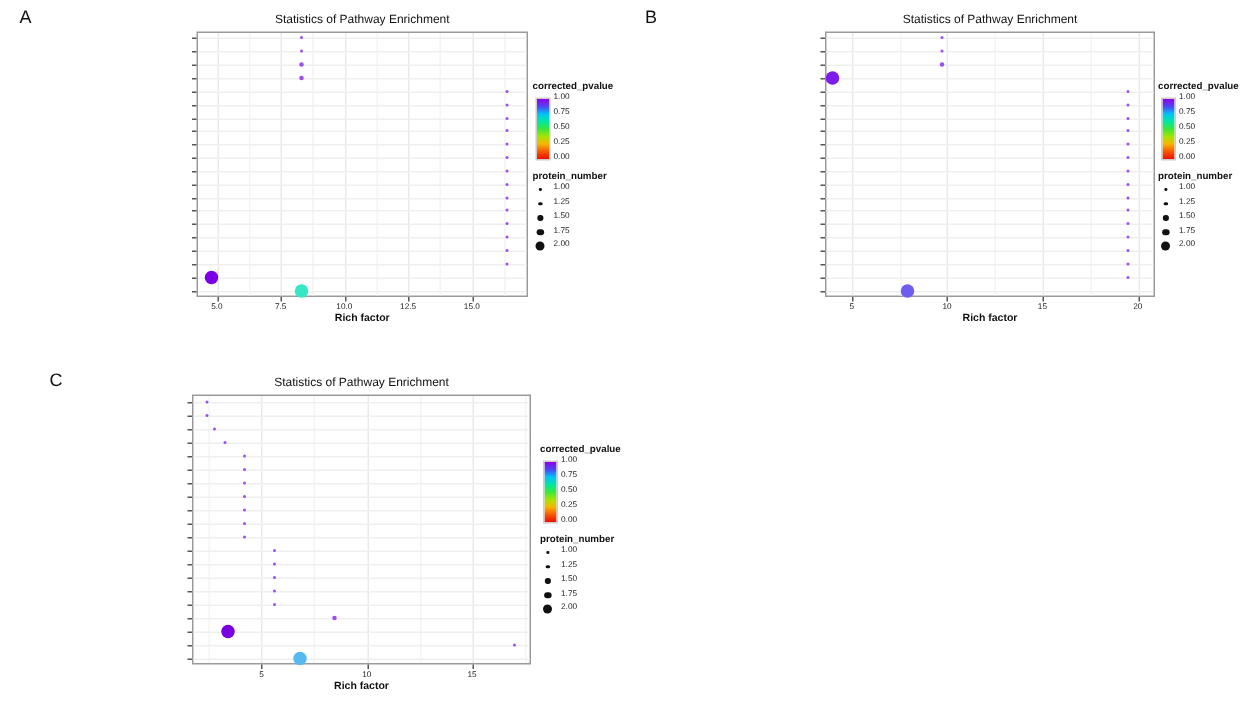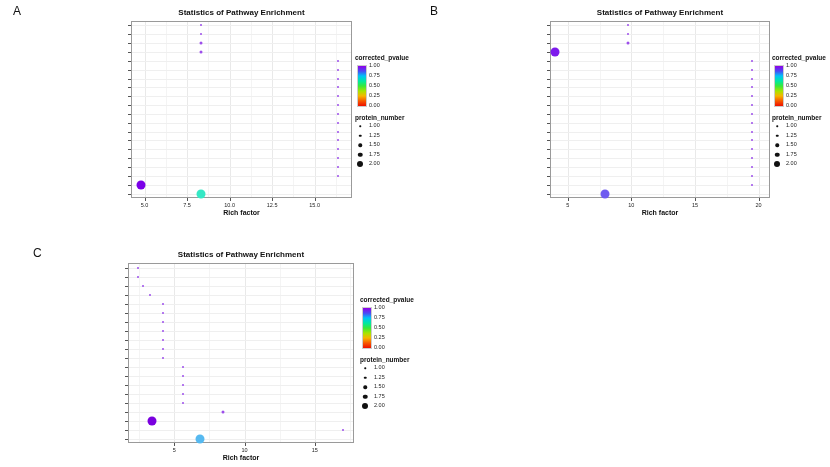--- a/index.html
+++ b/index.html
@@ -4,21 +4,21 @@
 <style>
   html,body{margin:0;padding:0;}
   body{
     width:830px;height:467px;position:relative;overflow:hidden;
     background:#ffffff;
     font-family:"Liberation Sans", sans-serif;
     -webkit-font-smoothing:antialiased;
   }
   .abs{position:absolute;}
   .panel-letter{font-size:12px;font-weight:500;color:#111;}
-  .chart-title{font-size:8px;font-weight:bold;color:#111;text-align:center;white-space:nowrap;}
+  .chart-title{font-size:8px;font-weight:normal;color:#111;text-align:center;white-space:nowrap;}
   .plot-area{background:#ffffff;border:1px solid #9a9a9a;box-sizing:border-box;}
   .gridline-v{width:1px;background:#e9e9e9;}
   .gridline-v.minor{background:#f4f4f4;}
   .gridline-h{height:1px;background:#efefef;}
   .y-tick{width:3px;height:1px;background:#555;}
   .x-tick{width:1px;height:3px;background:#555;}
   .x-tick-label{font-size:5.5px;color:#222;text-align:center;line-height:1;white-space:nowrap;}
   .axis-title{font-size:7px;font-weight:bold;color:#111;text-align:center;white-space:nowrap;}
   .data-point{border-radius:50%;}
   .legend-title{font-size:6.5px;font-weight:bold;color:#111;white-space:nowrap;line-height:1;}

